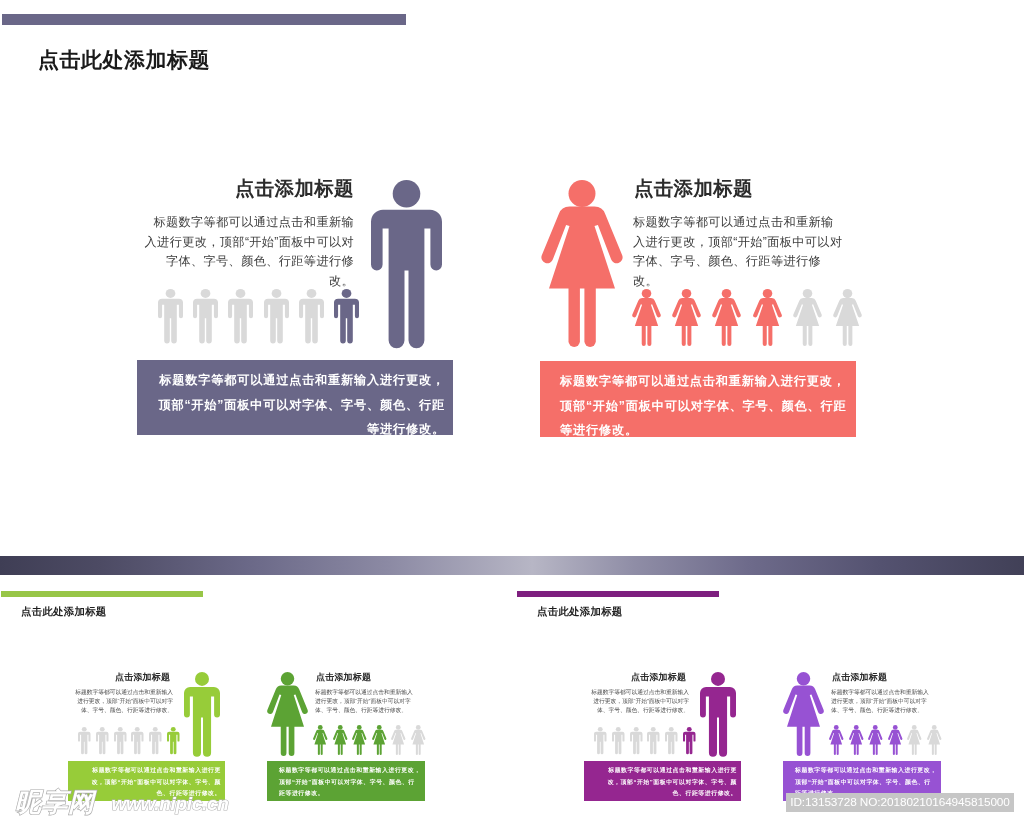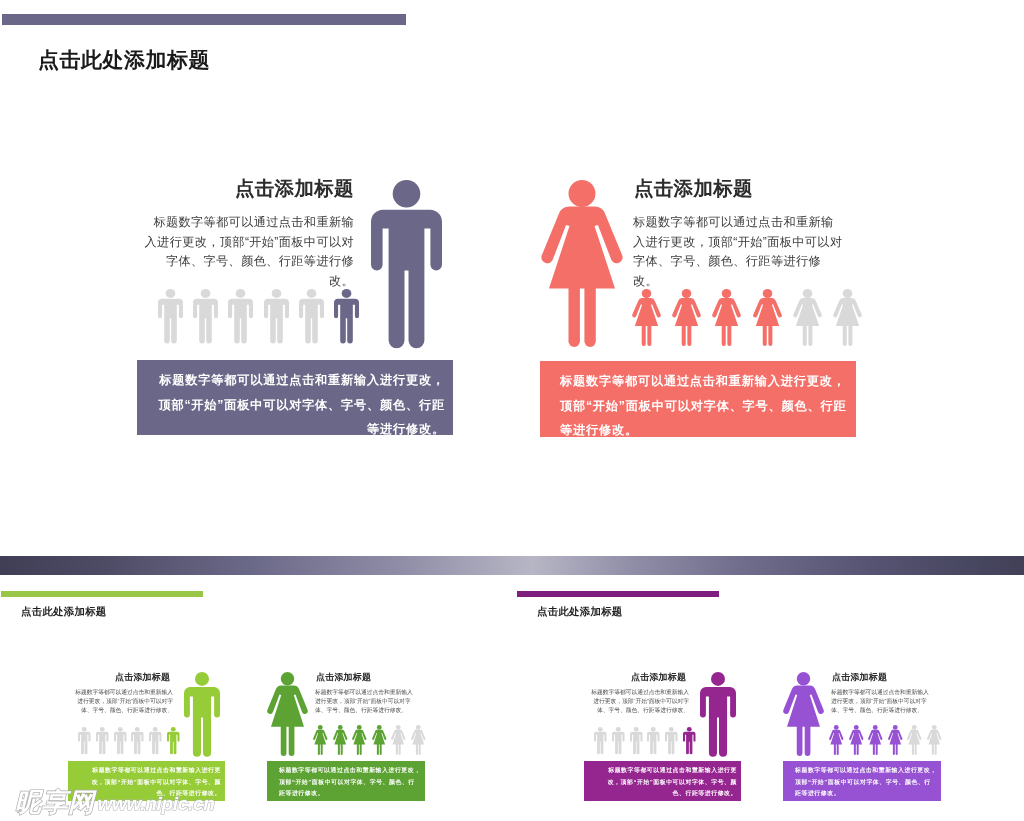--- a/index.html
+++ b/index.html
@@ -32,21 +32,21 @@
          background:linear-gradient(90deg,#3f3e55 0%,#4d4b64 10%,#6b6988 24.5%,#8c8aa4 38%,
                     #b7b6c5 52%,#8f8da6 62%,#6e6b8b 73%,#545270 86%,#414057 100%);}
   .tbar{position:absolute;height:6px;}
   .ttitle{position:absolute;font-size:10.4px;font-weight:bold;color:#1f1f1f;white-space:nowrap;letter-spacing:.3px;}
   .tgrp-title{position:absolute;font-size:9px;font-weight:bold;color:#2b2b2b;white-space:nowrap;letter-spacing:.2px;}
   .tgrp-desc{position:absolute;font-size:5.8px;line-height:9px;color:#4a4a4a;letter-spacing:-.05px;}
   .tcap{position:absolute;color:#fff;font-size:5.9px;line-height:11.6px;font-weight:bold;
         letter-spacing:.55px;box-sizing:border-box;padding:4px 4px 4px 12px;}
 
   
-    .wm{position:absolute;left:15px;top:790px;display:flex;align-items:flex-end;gap:3px;z-index:20;}
+    .wm{position:absolute;left:15px;top:790px;display:flex;align-items:flex-end;gap:17px;z-index:20;}
       .wm-cn{font-size:26px;font-weight:bold;font-style:italic;color:#ffffff;
          -webkit-text-stroke:1.3px #a8a8a8;paint-order:stroke fill;
          letter-spacing:.5px;line-height:24px;}
     .wm-url{font-size:19px;font-style:italic;font-weight:bold;color:#ffffff;
           -webkit-text-stroke:1.2px #b5b5b5;paint-order:stroke fill;
           letter-spacing:-.3px;line-height:21px;}
   .idbar{position:absolute;left:786px;top:793px;width:228px;height:19px;background:#c6c6c6;
          color:#fff;font-size:11.8px;line-height:19px;text-align:center;white-space:nowrap;
          letter-spacing:-.1px;z-index:20;}
   svg{display:block;overflow:visible;}
@@ -404,13 +404,14 @@
           </span>
         </div>
       <div class="tcap" style="left:267px;top:221px;width:158px;height:40px;background:#9752d3;text-align:left;">标题数字等都可以通过点击和重新输入进行更改，顶部“开始”面板中可以对字体、字号、颜色、行距等进行修改。</div>
     </div>
   </div>
 
   <div class="wm">
     <span class="wm-cn">昵享网</span>
     <span class="wm-url">www.nipic.cn</span>
   </div>
+  <div class="idbar">ID:13153728 NO:20180210164945815000</div>
 </div>
 
 </body></html>

